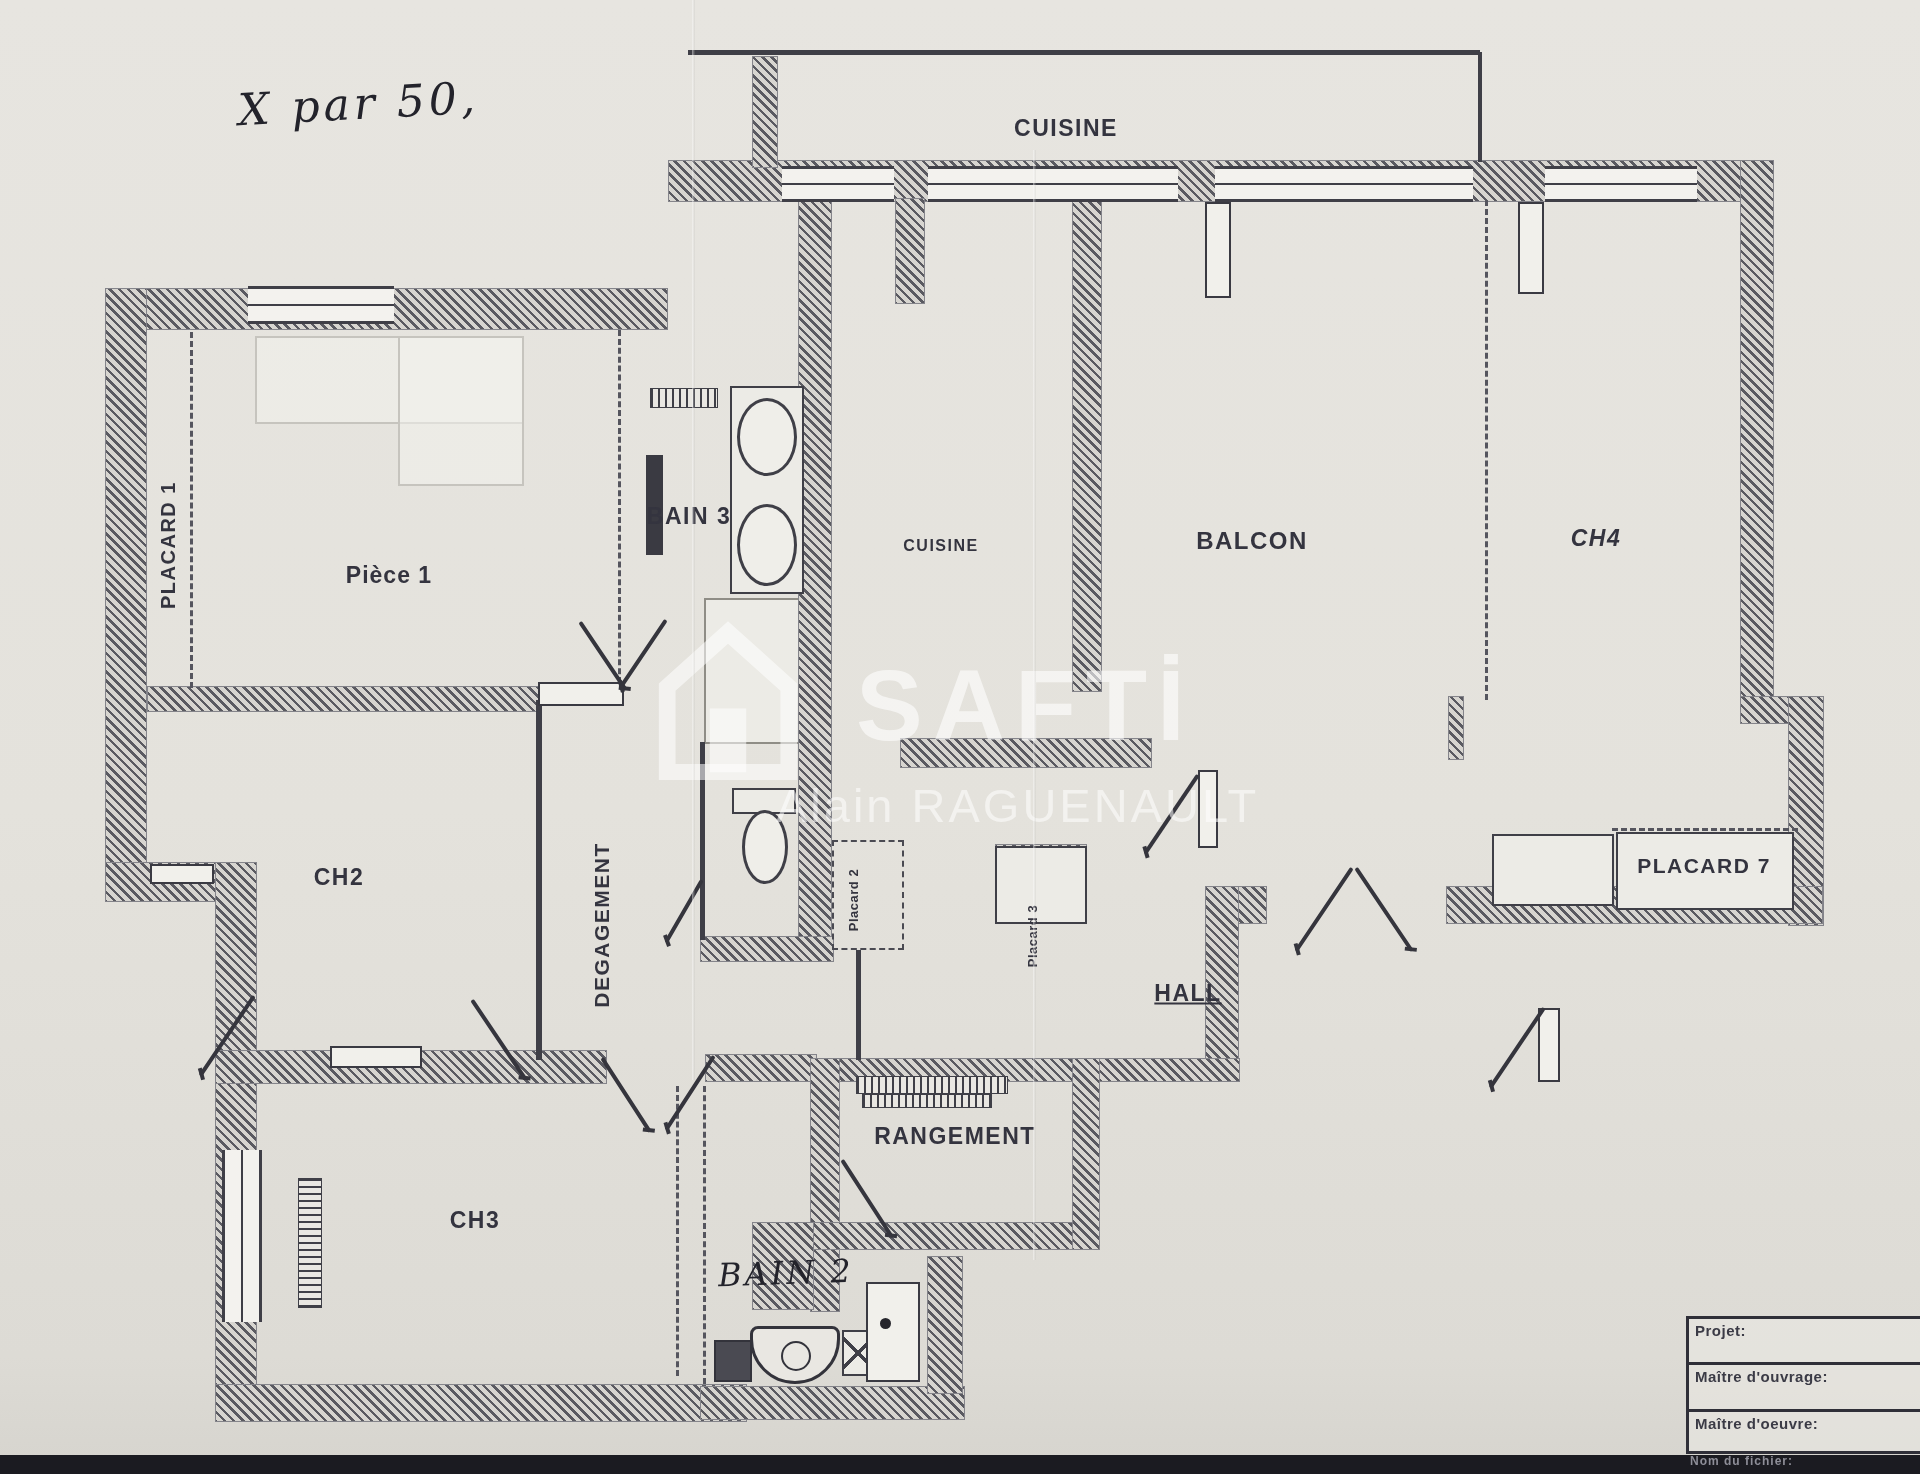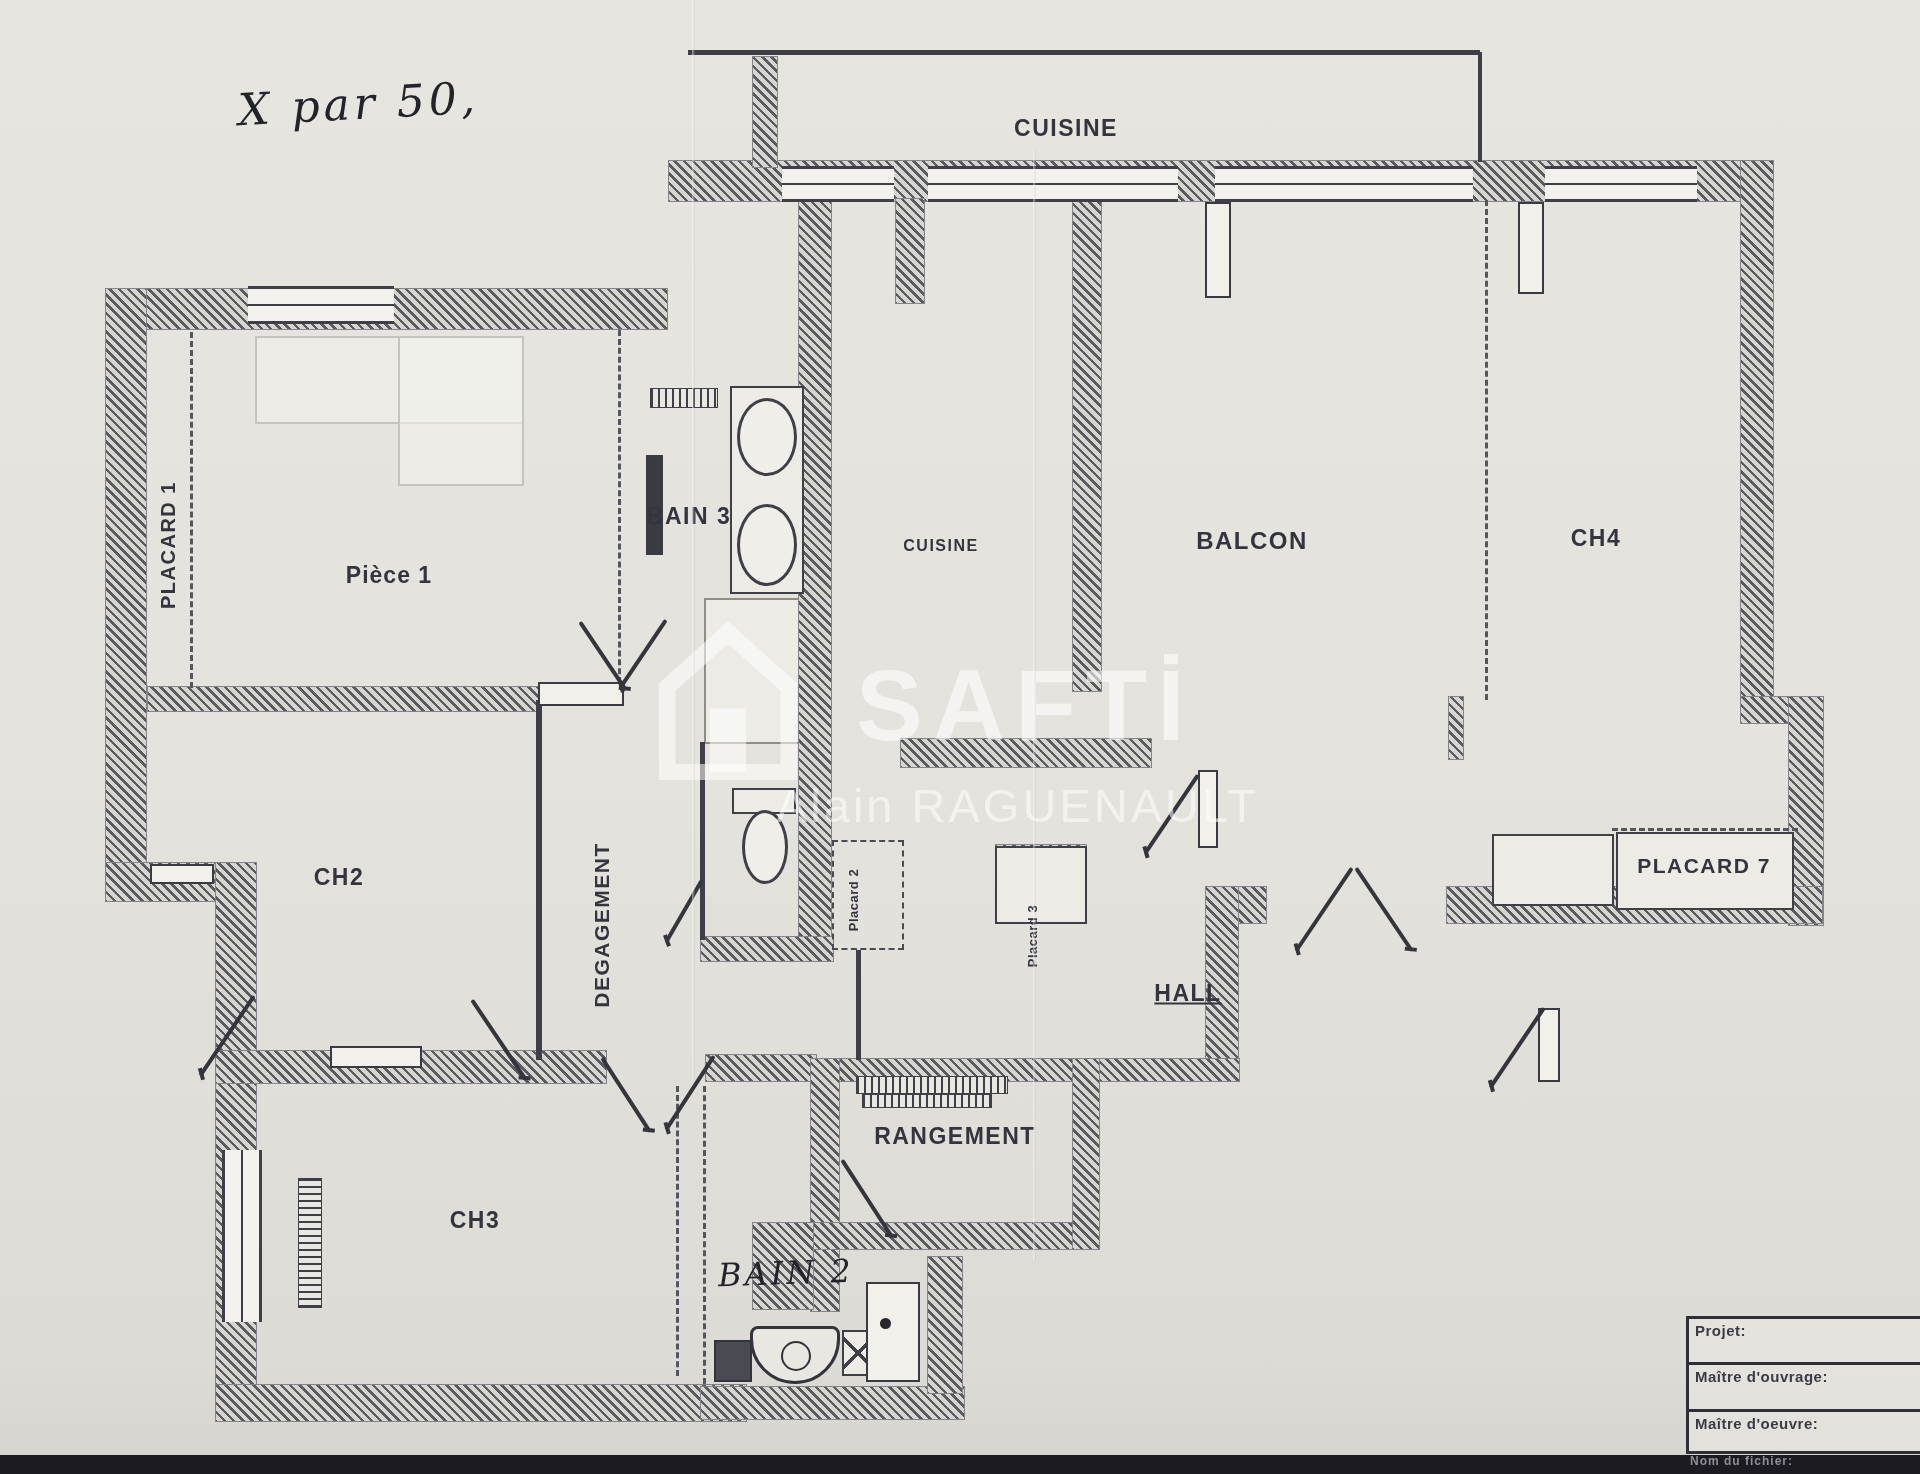--- a/index.html
+++ b/index.html
@@ -150,21 +150,21 @@
   <div class="wh" style="left:995px;top:844px;width:92px;height:12px;"></div>
   <div class="box" style="left:1492px;top:834px;width:122px;height:72px;"></div>
   <div class="box" style="left:1616px;top:832px;width:178px;height:78px;"></div>
 
   <div class="lbl" style="left:1066px;top:128px;font-size:23px;">CUISINE</div>
   <div class="lbl" style="left:389px;top:539px;font-size:23px;letter-spacing:1px;margin-top:36px;">Pièce 1</div>
   <div class="lbl vert" style="left:168px;top:545px;font-size:20px;">PLACARD 1</div>
   <div class="lbl" style="left:689px;top:516px;font-size:23px;">BAIN 3</div>
   <div class="lbl" style="left:941px;top:546px;font-size:16px;">CUISINE</div>
   <div class="lbl" style="left:1252px;top:541px;font-size:24px;">BALCON</div>
-  <div class="lbl" style="left:1596px;top:538px;font-size:23px;">CH4</div>
+  <div class="lbl" style="left:1596px;top:538px;font-size:23px;font-style:italic;">CH4</div>
   <div class="lbl" style="left:1704px;top:866px;font-size:21px;">PLACARD 7</div>
   <div class="lbl" style="left:339px;top:877px;font-size:23px;">CH2</div>
   <div class="lbl vert" style="left:602px;top:925px;font-size:21px;">DEGAGEMENT</div>
   <div class="lbl vert" style="left:853px;top:900px;font-size:13px;letter-spacing:.5px;">Placard 2</div>
   <div class="lbl vert" style="left:1032px;top:936px;font-size:13px;letter-spacing:.5px;">Placard 3</div>
   <div class="lbl" style="left:1188px;top:993px;font-size:23px;text-decoration:underline;">HALL</div>
   <div class="lbl" style="left:955px;top:1136px;font-size:23px;">RANGEMENT</div>
   <div class="lbl" style="left:475px;top:1220px;font-size:23px;">CH3</div>
 
   <div class="hand" style="left:238px;top:78px;font-size:44px;letter-spacing:4px;transform:rotate(-3deg);">X par 50,</div>

